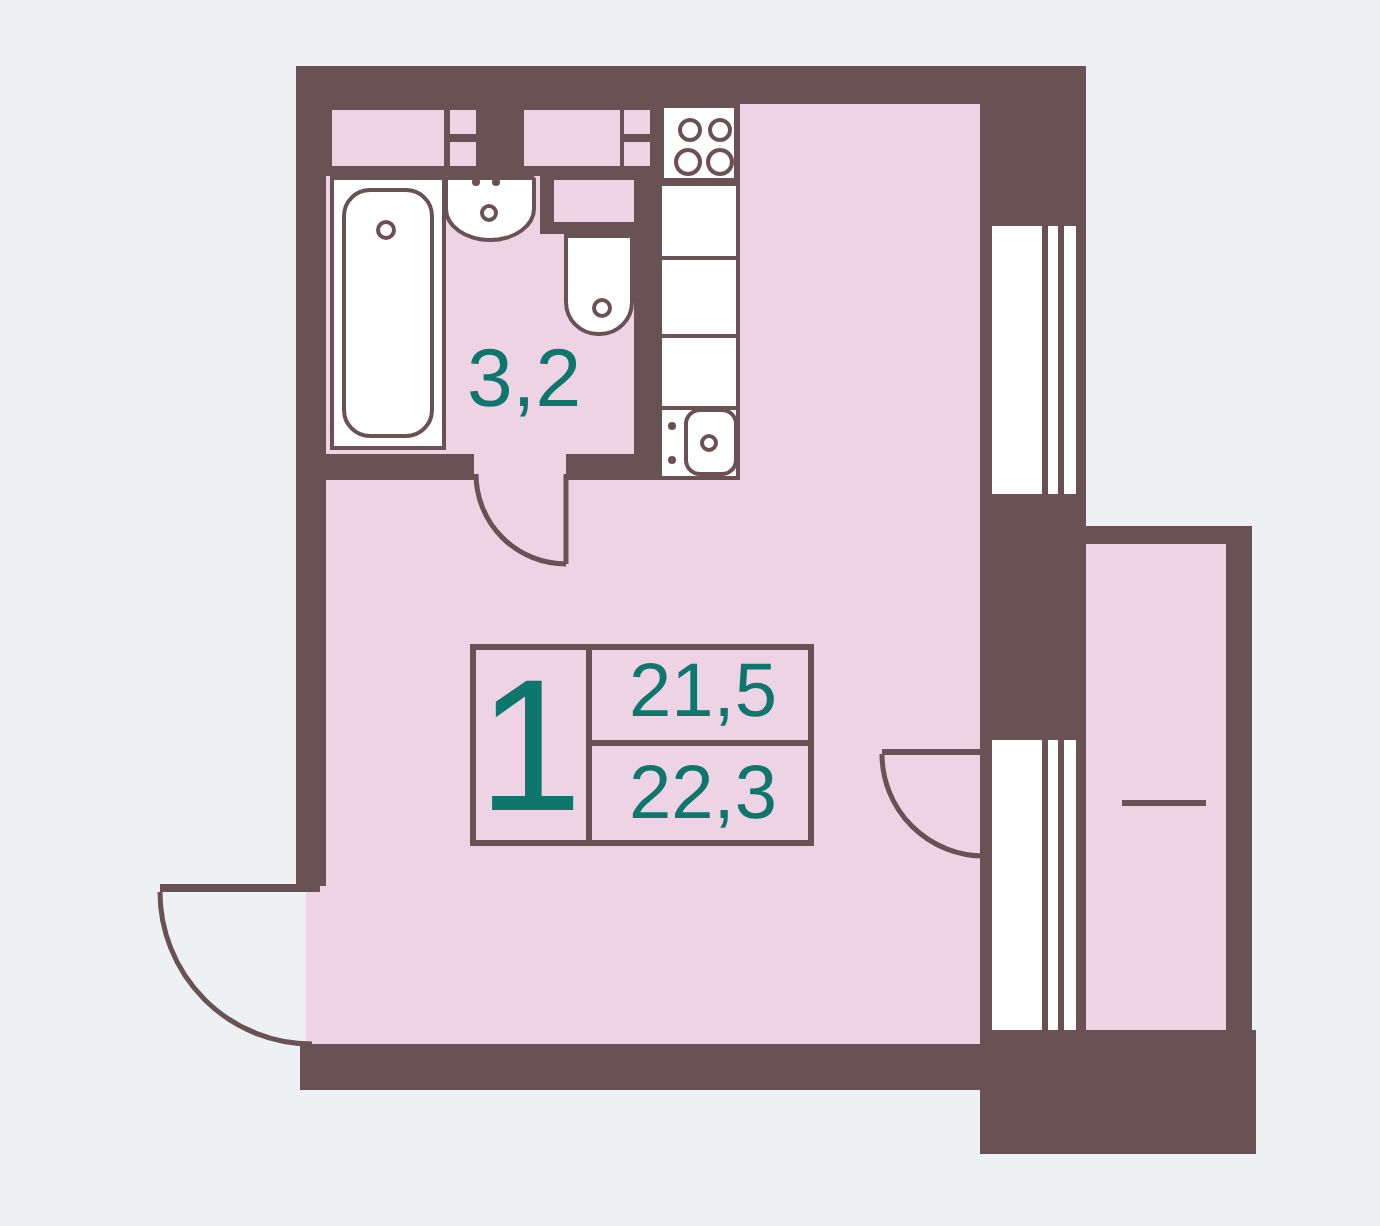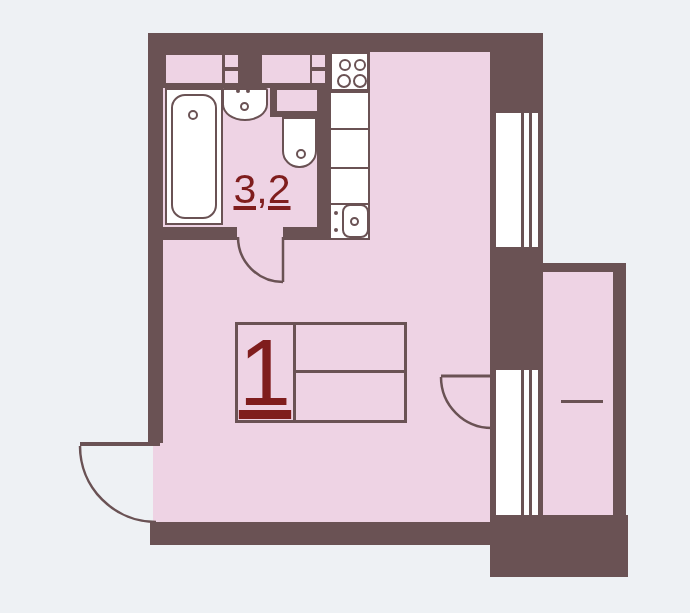--- a/index.html
+++ b/index.html
@@ -6,22 +6,22 @@
   body{background:#eef1f4;font-family:"Liberation Sans",sans-serif;}
   #plan{position:relative;width:690px;height:613px;background:#eef1f4;overflow:hidden;}
   .abs{position:absolute;box-sizing:border-box;}
   .wall{background:#6a5254;}
   .pink{background:#eed3e4;}
   .white{background:#ffffff;}
   .fix{background:#ffffff;border:2px solid #6a5254;}
   .circ{background:#ffffff;border:2px solid #6a5254;border-radius:50%;}
   .dot{background:#6a5254;border-radius:50%;}
   .hline{background:#6a5254;}
-  .lbl{color:#7f1d1d;display:flex;align-items:center;justify-content:center;
-       font-family:"Liberation Sans",sans-serif;line-height:1;text-decoration:underline;}
+  .lbl{color:#0f766e;display:flex;align-items:center;justify-content:center;
+       font-family:"Liberation Sans",sans-serif;line-height:1;}
   svg.overlay{position:absolute;left:0;top:0;pointer-events:none;}
   .tbl-border{border:3px solid #6a5254;background:transparent;}
 </style>
 </head>
 <body>
 
 <div id="plan">
 
   <div class="abs pink" style="left:163px;top:88px;width:154px;height:139px;"></div>
   <div class="abs pink" style="left:370px;top:52px;width:120px;height:188px;"></div>
@@ -91,17 +91,19 @@
     <path d="M283,237 L283,282" stroke="#6a5254" stroke-width="2.5" fill="none"></path>
     <path d="M238,237 A45,45 0 0 0 283,282" stroke="#6a5254" stroke-width="2.5" fill="none"></path>
     <path d="M441,376 L492,376" stroke="#6a5254" stroke-width="3" fill="none"></path>
     <path d="M441,377 A51,51 0 0 0 492,428" stroke="#6a5254" stroke-width="2.5" fill="none"></path>
   </svg>
 
   <div class="abs tbl-border" style="left:235px;top:322px;width:172px;height:101px;"></div>
   <div class="abs hline" style="left:293px;top:322px;width:3px;height:101px;"></div>
   <div class="abs hline" style="left:293px;top:370px;width:114px;height:3px;"></div>
   <div class="abs lbl" style="left:235px;top:322px;width:60px;height:101px;font-size:94px;">1</div>
+  <div class="abs lbl" style="left:296px;top:322px;width:111px;height:48px;font-size:38px;">21,5</div>
+  <div class="abs lbl" style="left:296px;top:373px;width:111px;height:48px;font-size:38px;">22,3</div>
 
   <div class="abs lbl" style="left:212px;top:168px;width:100px;height:42px;font-size:41px;">3,2</div>
   <div class="abs hline" style="left:561px;top:400px;width:42px;height:3px;"></div>
 
 </div>
 
 </body></html>

